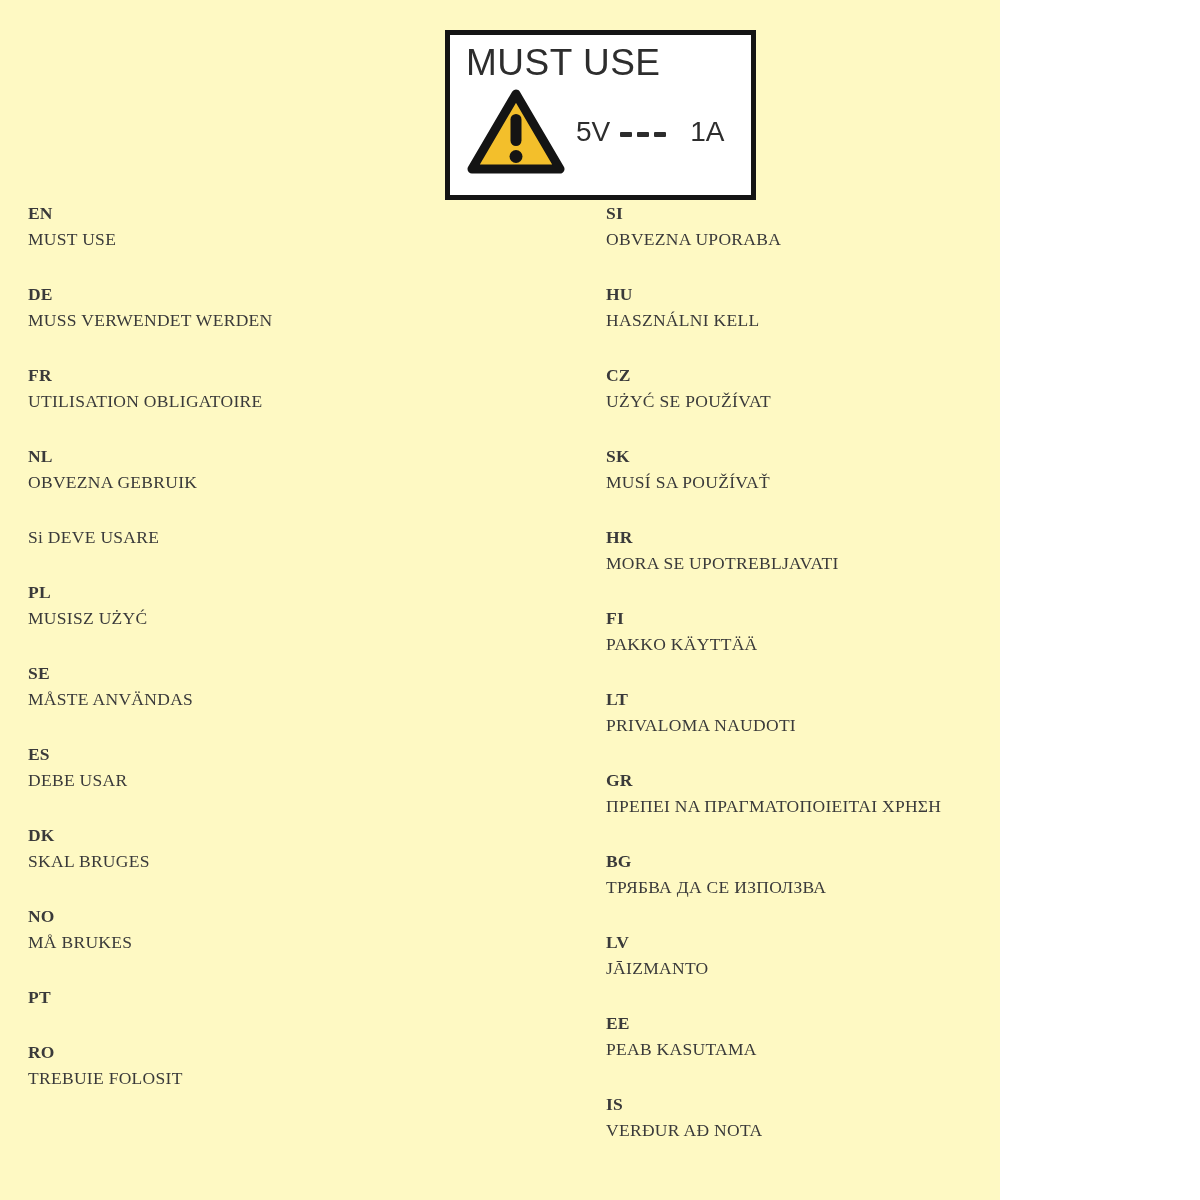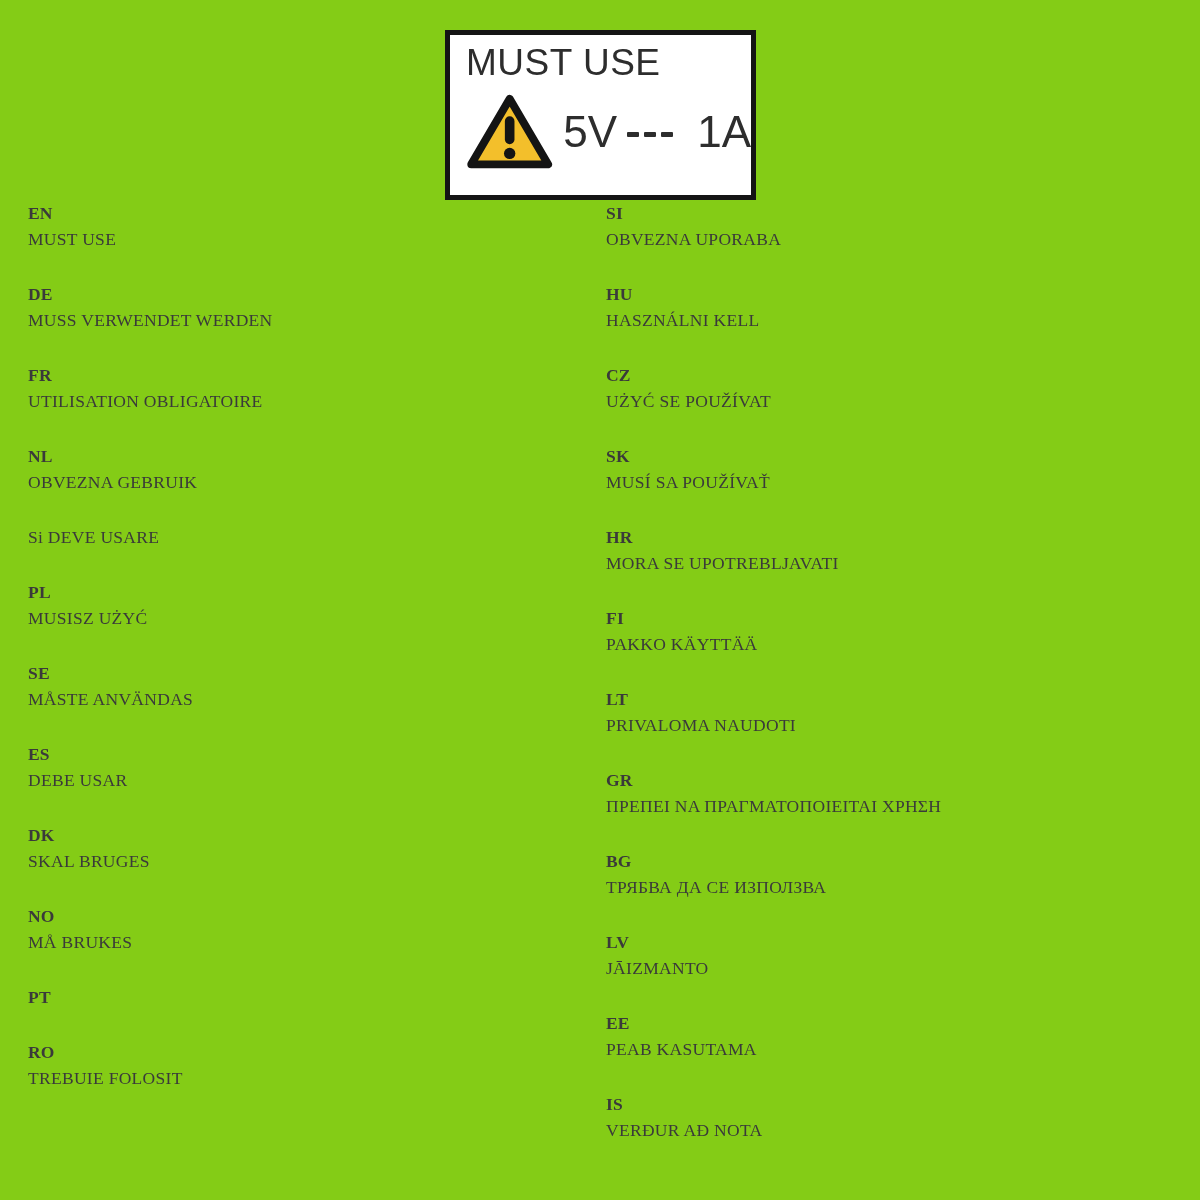--- a/index.html
+++ b/index.html
@@ -3,23 +3,23 @@
 <meta charset="utf-8">
 <style>
   html, body {
     margin: 0;
     padding: 0;
     background: #ffffff;
     font-family: "Liberation Sans", sans-serif;
   }
   .page {
     position: relative;
-    width: 1200px;
+    width: 1000px;
     height: 1200px;
-    background: #84cc16;
+    background: #fef9c3;
     overflow: hidden;
   }
 
   
   .header-box {
     position: absolute;
     left: 445px;
     top: 30px;
     width: 311px;
     height: 170px;
@@ -42,21 +42,21 @@
   }
   .tri-svg {
     width: 100px;
     height: 88px;
     display: block;
   }
   .rating {
     display: flex;
     align-items: center;
     margin-left: 10px;
-    font-size: 44px;
+    font-size: 28px;
     color: #2d2d2d;
     white-space: nowrap;
   }
   .rating .volt { margin-right: 10px; }
   .rating .amp  { margin-left: 24px; }
   .dc-symbol {
     display: inline-block;
     width: 46px;
     vertical-align: middle;
   }

